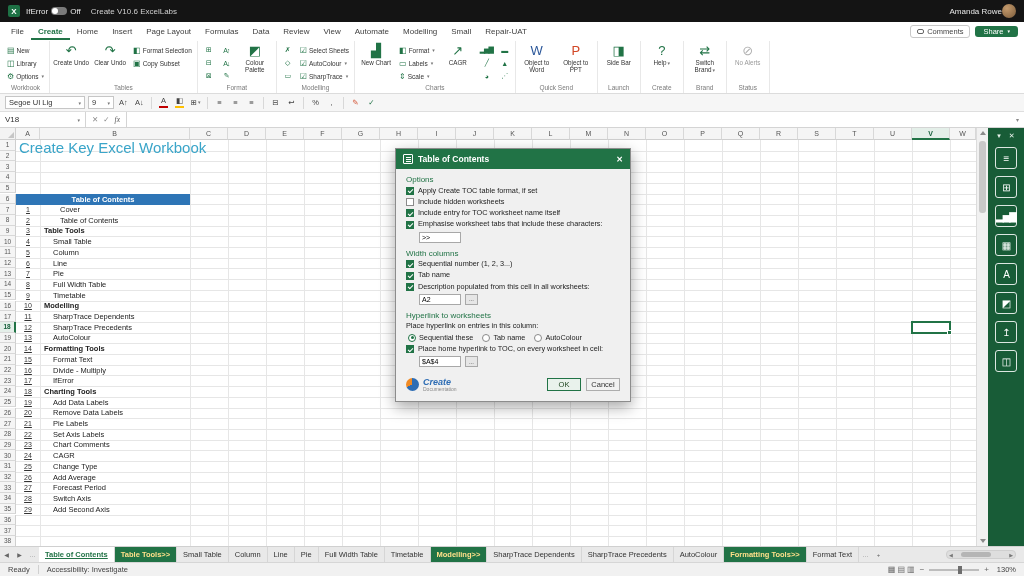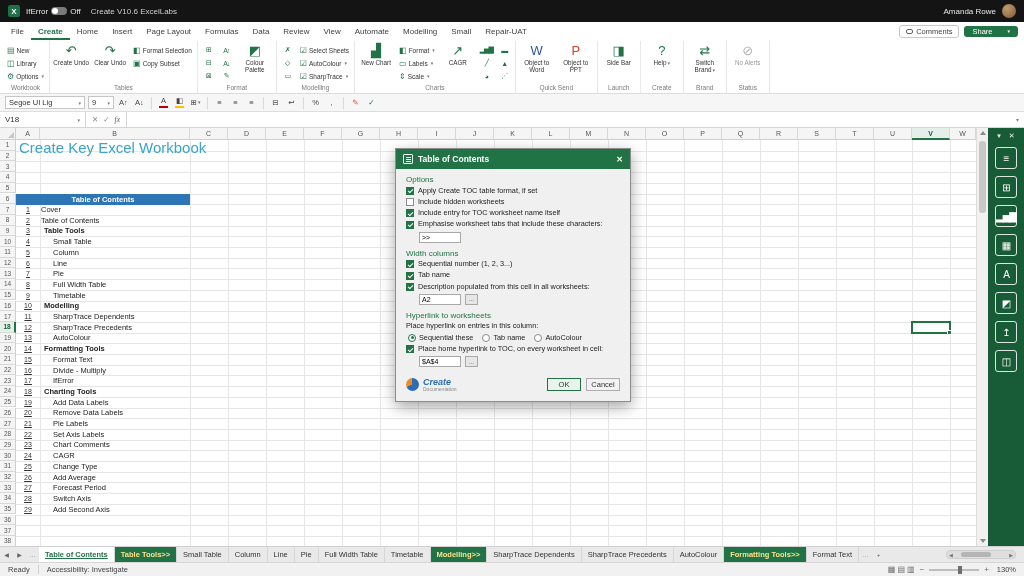--- a/index.html
+++ b/index.html
@@ -9,32 +9,32 @@
 
 .titlebar{position:absolute;top:0;left:0;right:0;height:22px;background:#141414;display:flex;align-items:center;gap:6px;padding:0 8px;color:#e6e6e6;font-size:8px;z-index:70;}
 .app-icon{width:12px;height:12px;background:#1E7145;border-radius:2px;color:#fff;font-size:8px;font-weight:bold;display:flex;align-items:center;justify-content:center;flex:none;}
 .autosave{display:flex;align-items:center;gap:3px;}
 .toggle{width:16px;height:8px;border-radius:4px;background:#7a7a7a;position:relative;display:inline-block;}
 .toggle::before{content:"";position:absolute;left:1px;top:1px;width:6px;height:6px;border-radius:50%;background:#fff;}
 .doc-title{color:#cfcfcf;font-size:8px;margin-left:4px;white-space:nowrap;}
 .search-pill{position:absolute;left:50%;transform:translateX(-50%);top:3px;width:270px;height:16px;background:#3f3f3f;border:1px solid #5a5a5a;border-radius:3px;display:flex;align-items:center;justify-content:center;gap:5px;color:#c9c9c9;}
 .mag{width:6px;height:6px;border:1px solid #bbb;border-radius:50%;position:relative;display:inline-block;}
 .mag::after{content:"";position:absolute;width:4px;height:1px;background:#bbb;right:-3px;bottom:-1px;transform:rotate(45deg);}
-.tb-right{margin-left:auto;display:flex;align-items:center;gap:6px;}
+.tb-right{margin-left:auto;display:flex;align-items:center;}
 .avatar{width:14px;height:14px;border-radius:50%;background:radial-gradient(circle at 35% 30%,#c49a6c,#7a5b3a);display:inline-block;}
 
 
 .tabrow{position:absolute;top:22px;left:0;right:0;height:18px;background:#fff;display:flex;align-items:stretch;padding:0 4px;z-index:60;}
 #ribbon-tabs{display:flex;align-items:stretch;}
 .rtab{display:flex;align-items:center;padding:0 7px;font-size:8px;color:#404040;white-space:nowrap;}
 .rtab.active{color:#217346;font-weight:bold;box-shadow:inset 0 -2px 0 #217346;}
 .tabrow-right{margin-left:auto;display:flex;align-items:center;gap:5px;padding-right:2px;}
 .comments-btn{display:flex;align-items:center;gap:3px;border:1px solid #c8c8c8;border-radius:3px;padding:1px 6px;font-size:7.5px;color:#444;}
 .bubble-icon{width:7px;height:5px;border:1px solid #666;border-radius:2px;display:inline-block;}
-.share-btn{display:flex;align-items:center;gap:14px;background:#217346;color:#fff;border-radius:3px;padding:1px 8px;font-size:7.5px;}
+.share-btn{display:flex;align-items:center;gap:3px;background:#217346;color:#fff;border-radius:3px;padding:1px 8px;font-size:7.5px;}
 .dd{font-size:5px;color:#777;margin-left:1px;}
 .share-btn .dd{color:#fff;}
 
 
 .ribbon{position:absolute;top:40px;left:0;right:0;height:54px;background:#fff;border-bottom:1px solid #dcdcdc;display:flex;align-items:stretch;padding:1px 2px 0 2px;z-index:55;}
 #ribbon-groups{display:flex;align-items:stretch;}
 .rgroup{display:flex;flex-direction:column;border-right:1px solid #e8e8e8;padding:0 3px;}
 .rgroup-body{flex:1;display:flex;align-items:stretch;gap:3px;}
 .rgroup-label{font-size:6.5px;color:#7a7a7a;text-align:center;height:10px;line-height:10px;white-space:nowrap;}
 .rb-large{width:36px;display:flex;flex-direction:column;align-items:center;text-align:center;font-size:6.3px;color:#333;line-height:1.1;padding-top:2px;}
@@ -75,21 +75,21 @@
 .colhdr-cell{position:absolute;top:0;height:12px;background:#f5f5f5;border-right:1px solid #d8d8d8;border-bottom:1px solid #cfcfcf;font-size:7px;color:#555;display:flex;align-items:center;justify-content:center;}
 .colhdr-cell.hl{background:#e4efe9;color:#17613c;border-bottom:2px solid #217346;font-weight:bold;}
 .rowhdr-cell{position:absolute;left:0;width:16px;background:#f5f5f5;border-bottom:1px solid #d8d8d8;border-right:1px solid #cfcfcf;font-size:6.5px;color:#555;display:flex;align-items:center;justify-content:center;}
 .rowhdr-cell.hl{background:#e4efe9;color:#17613c;border-right:2px solid #217346;font-weight:bold;}
 .vline{position:absolute;width:1px;background:#e6e6e6;top:12px;bottom:0;}
 .hline{position:absolute;height:1px;background:#e6e6e6;left:16px;right:0;}
 .sheet-title{position:absolute;left:19px;top:11px;font-size:15px;color:#3AA5C9;white-space:nowrap;z-index:5;}
 .toc-hdr{position:absolute;background:#2E75B6;color:#fff;font-weight:bold;font-size:7.5px;display:flex;align-items:center;justify-content:center;z-index:4;}
 .cell-num{position:absolute;left:16px;width:24px;font-size:7px;color:#333;display:flex;align-items:center;justify-content:center;text-decoration:underline;z-index:4;}
 .cell-label{position:absolute;left:40px;width:150px;font-size:7.5px;color:#222;display:flex;align-items:center;white-space:nowrap;z-index:4;}
-.cell-label.top{padding-left:1px;}
+.cell-label.top{padding-left:20px;}
 .cell-label.section{padding-left:4px;font-weight:bold;}
 .cell-label.item{padding-left:13px;}
 .selection{position:absolute;border:2px solid #217346;z-index:6;}
 .selection::after{content:"";position:absolute;right:-3px;bottom:-3px;width:3px;height:3px;background:#217346;border:1px solid #fff;}
 
 
 .vscroll{position:absolute;top:128px;right:36px;width:12px;height:418px;background:#f1f1f1;border-left:1px solid #dcdcdc;z-index:25;}
 .vs-up,.vs-down{position:absolute;left:0;width:100%;height:10px;display:flex;align-items:center;justify-content:center;}
 .vs-up{top:0;} .vs-down{bottom:0;}
 .vs-up::after{content:"";border-left:3px solid transparent;border-right:3px solid transparent;border-bottom:4px solid #8a8a8a;}

